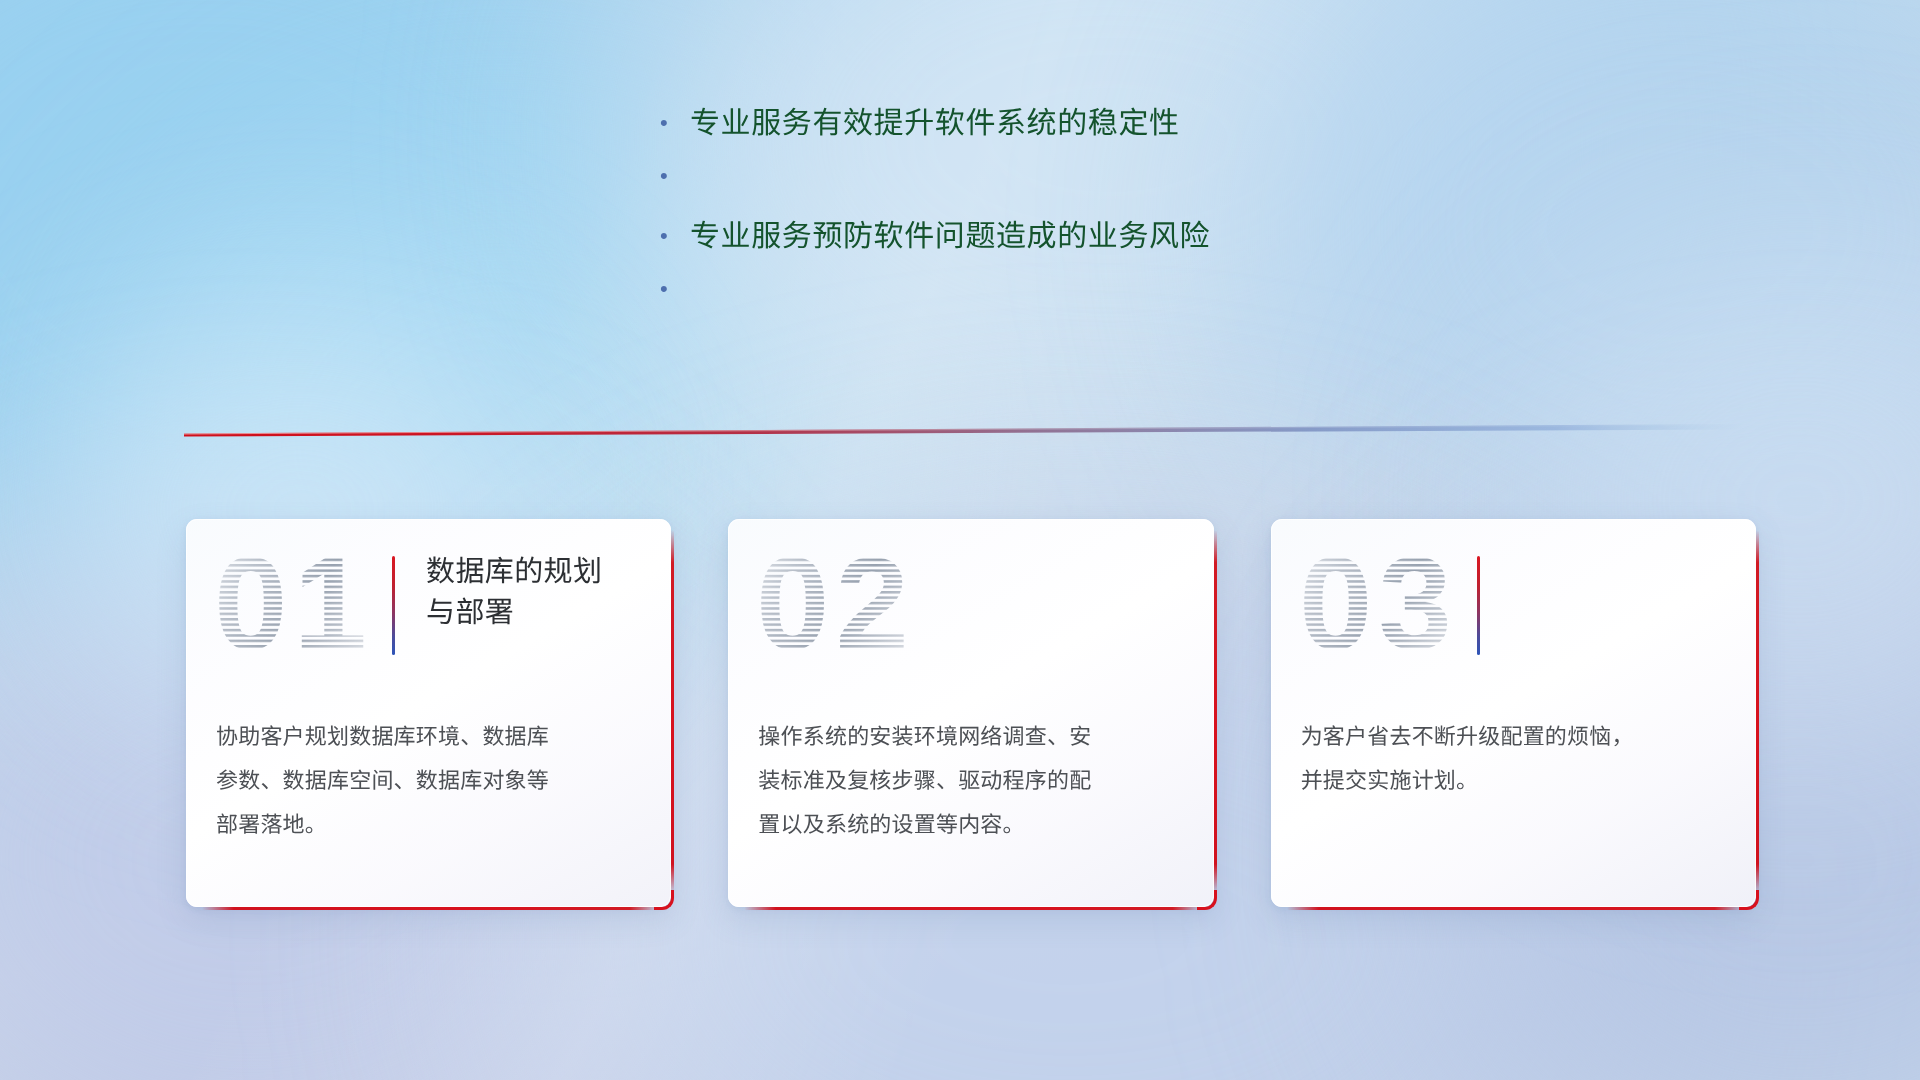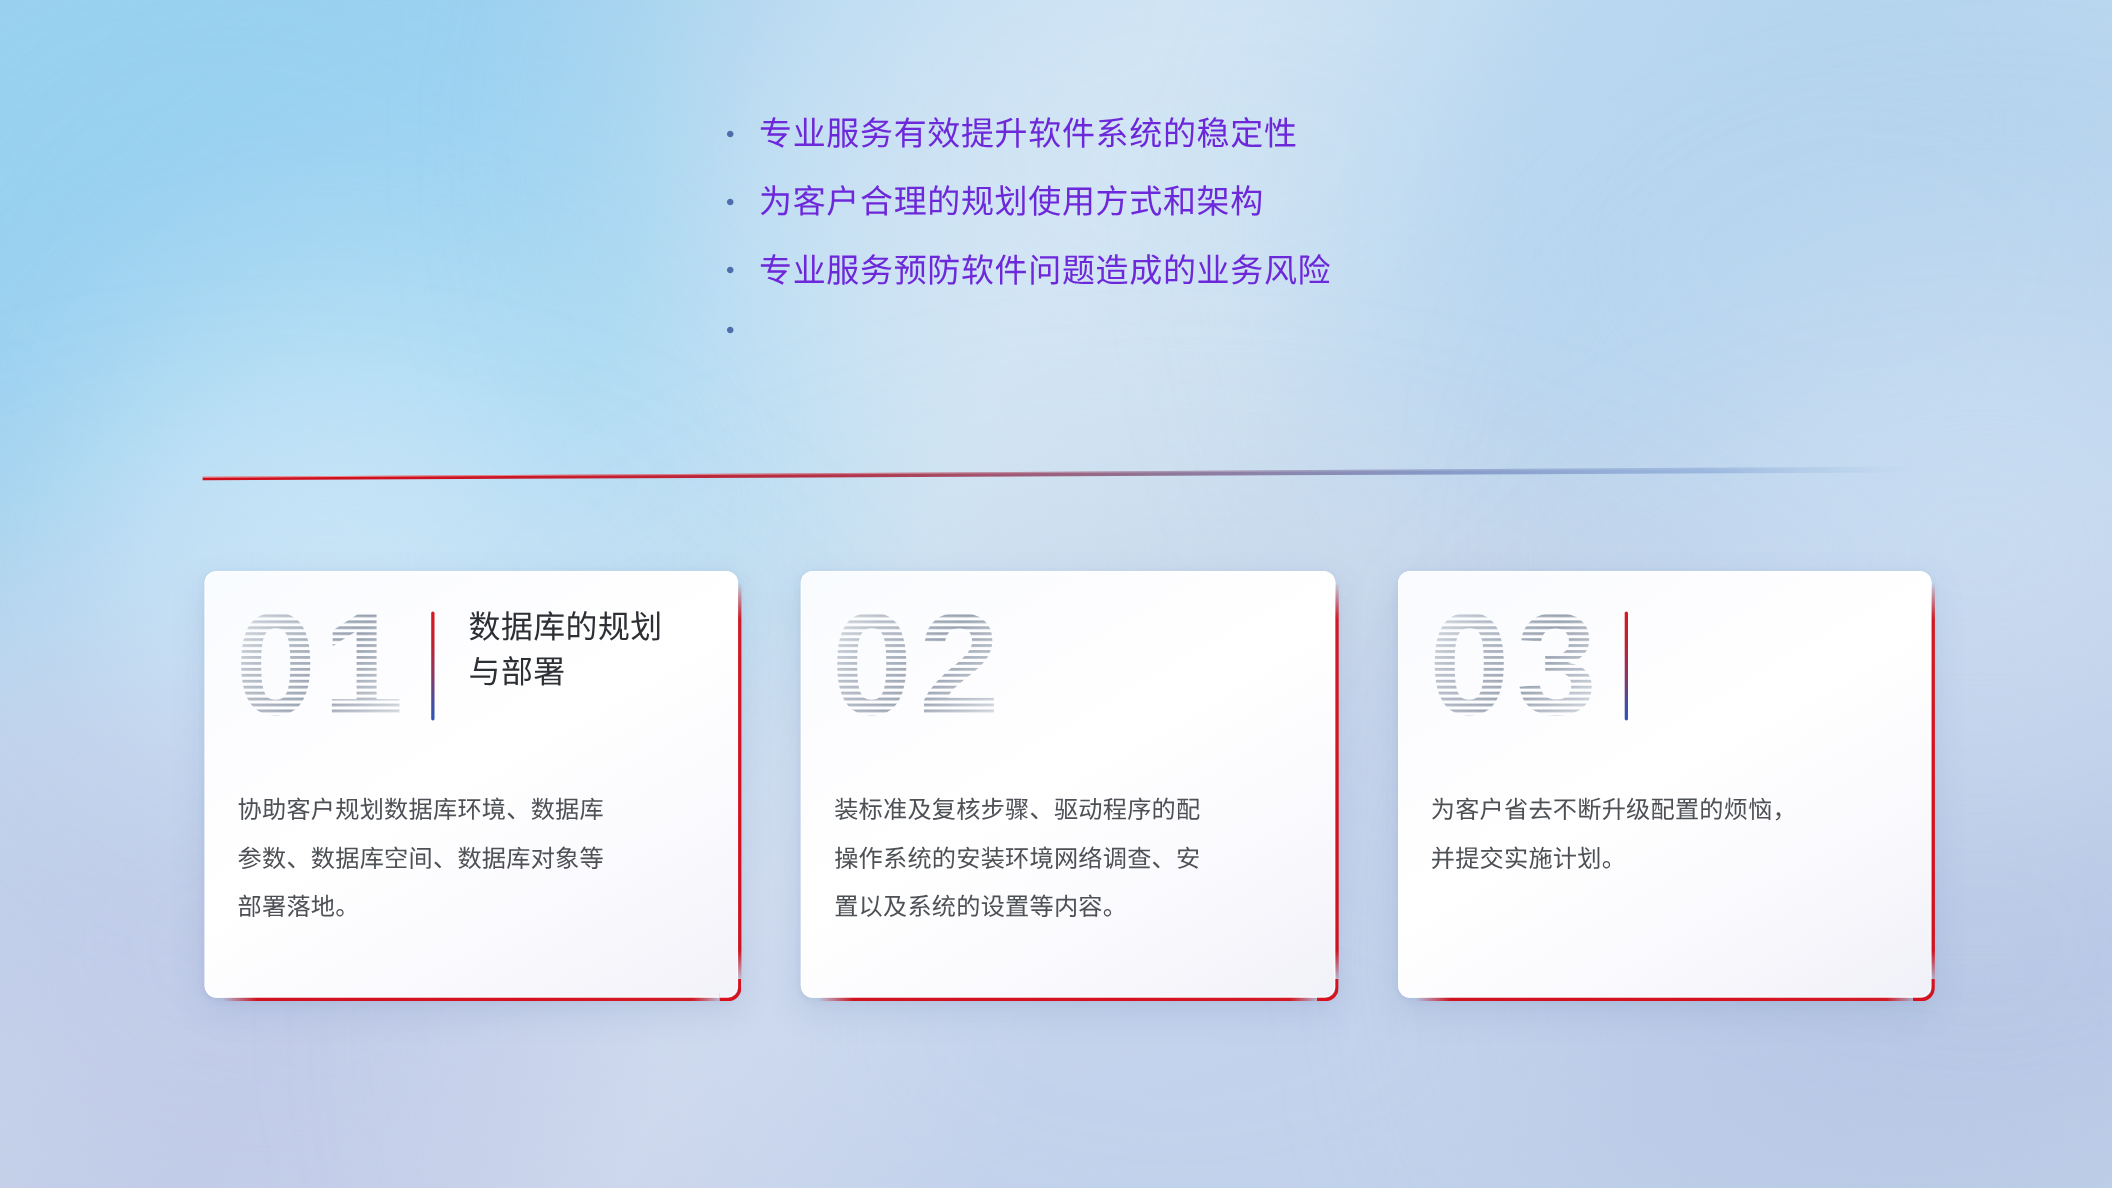--- a/index.html
+++ b/index.html
@@ -37,21 +37,21 @@
   #bullet-list{
     position:absolute;left:660px;top:106px;z-index:3;
     display:flex;flex-direction:column;gap:29px;
   }
   .bullet-row{display:flex;align-items:baseline;}
   .bullet-dot{
     width:30px;flex:0 0 30px;color:#4d6fae;font-size:22px;line-height:1;
     position:relative;top:-3px;
   }
   .bullet-text{
-    font-size:30px;color:#6d28d9;letter-spacing:.6px;
+    font-size:30px;color:#14532d;letter-spacing:.6px;
     font-weight:500;white-space:nowrap;line-height:1.1;
   }
 
   
   #divider{
     position:absolute;left:184px;top:419px;width:1560px;height:22px;z-index:3;
   }
   #divider svg{display:block;width:100%;height:100%;}
 
   
@@ -144,21 +144,20 @@
   <div class="sheen"></div>
 </div>
 
 <ul id="bullet-list">
   <li class="bullet-row">
     <span class="bullet-dot">•</span>
     <span class="bullet-text">专业服务有效提升软件系统的稳定性</span>
   </li>
   <li class="bullet-row">
     <span class="bullet-dot">•</span>
-    <span class="bullet-text">为客户合理的规划使用方式和架构</span>
   </li>
   <li class="bullet-row">
     <span class="bullet-dot">•</span>
     <span class="bullet-text">专业服务预防软件问题造成的业务风险</span>
   </li>
   <li class="bullet-row">
     <span class="bullet-dot">•</span>
   </li>
 </ul>
 
@@ -258,22 +257,22 @@
           </mask>
         </defs>
         <g mask="url(#numMask2)">
           <text x="4" y="112" font-family="'Liberation Sans',sans-serif" font-size="132" font-weight="700" letter-spacing="6" fill="url(#stripes2)">02</text>
         </g>
       </svg>
     </div>
 
 
     <div class="card-body">
+      <p>操作系统的安装环境网络调查、安</p>
       <p>装标准及复核步骤、驱动程序的配</p>
-      <p>操作系统的安装环境网络调查、安</p>
       <p>置以及系统的设置等内容。</p>
     </div>
   </div>
 
   <div class="card">
     <div class="card-accent">
       <span class="edge-r"></span>
       <span class="edge-b"></span>
       <span class="corner-br"></span>
     </div>

